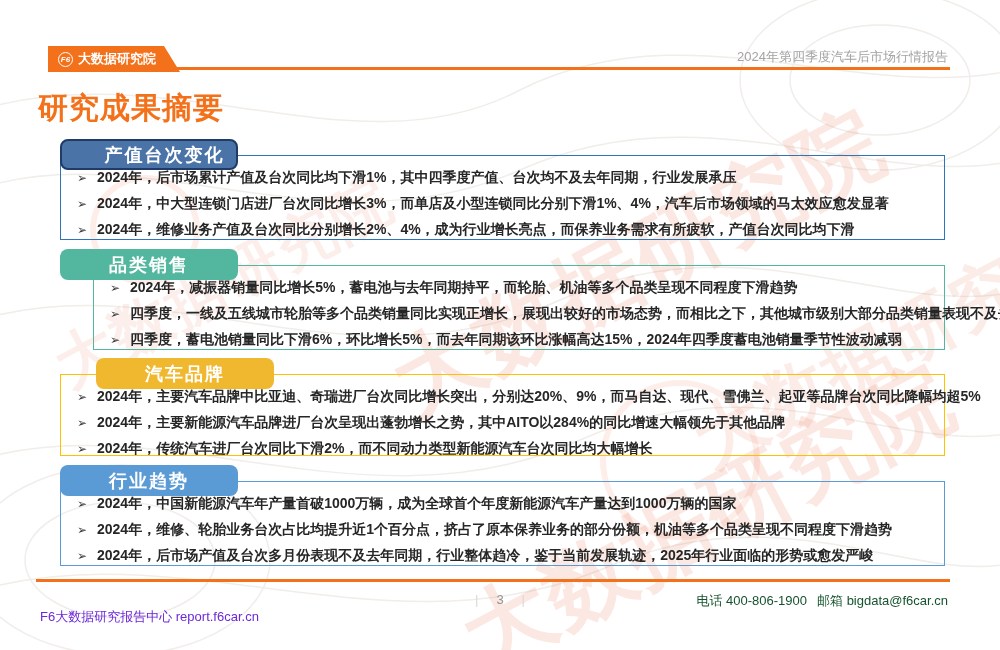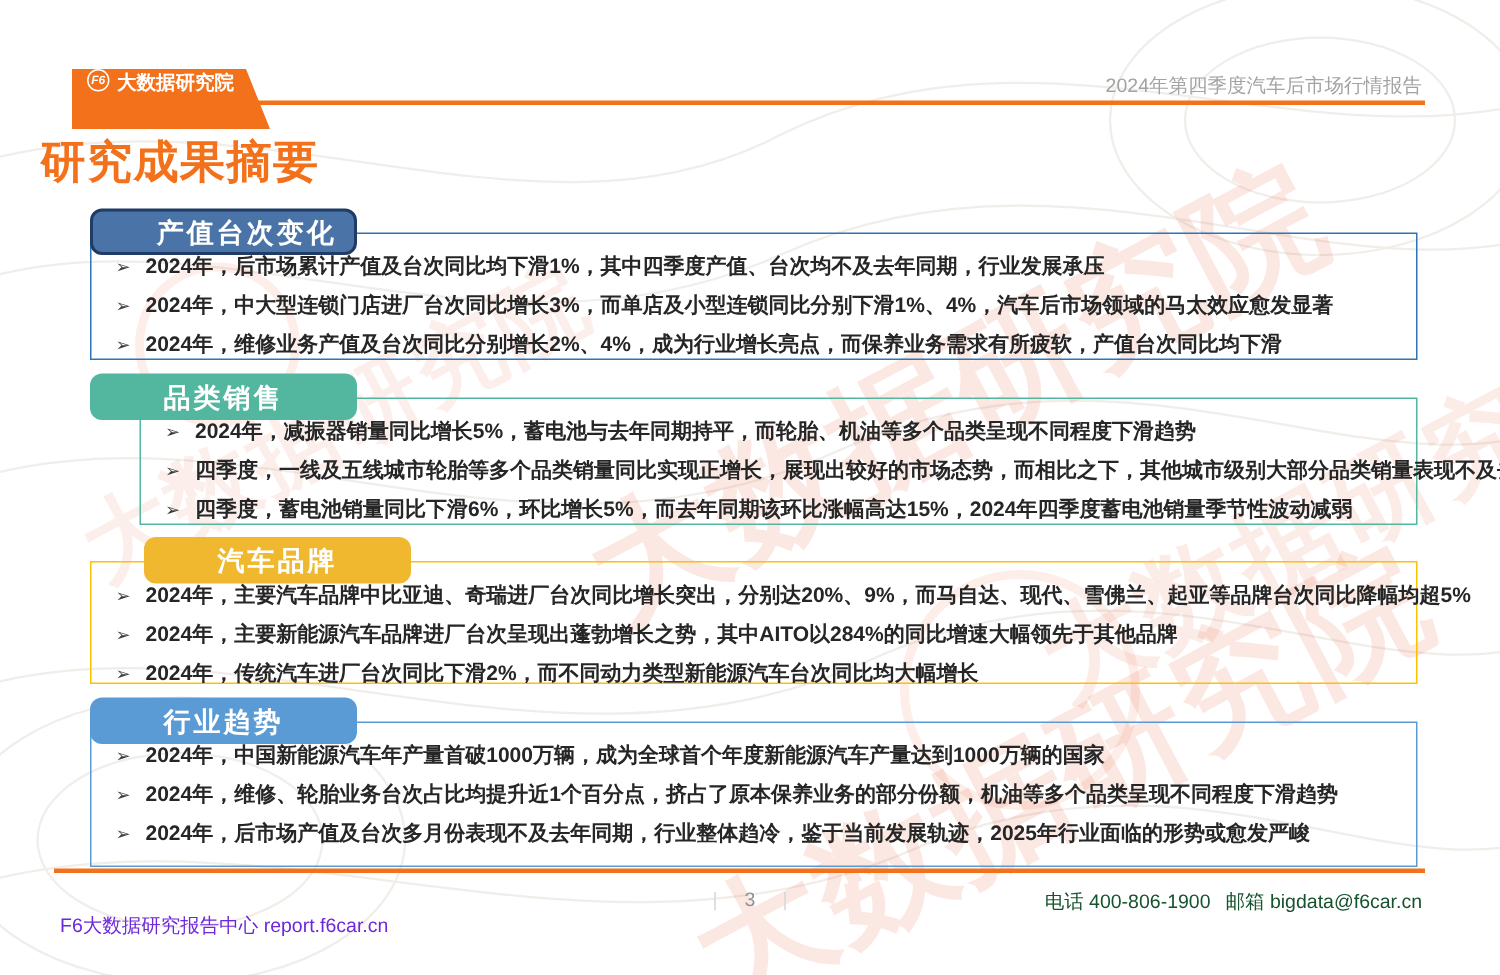--- a/index.html
+++ b/index.html
@@ -23,52 +23,52 @@
   .wm-c { left:470px; top:585px; font-size:88px; }
   .wm-d { left:700px; top:400px; font-size:70px; opacity:0.10; }
   .wm-ring { position:absolute; border:6px solid rgba(232,84,44,0.10); border-radius:50%; }
   .ring1 { width:160px; height:160px; left:600px; top:380px; }
   .ring2 { width:110px; height:110px; left:90px;  top:175px; }
   
   .content { position:absolute; inset:0; z-index:2; }
   
   .top-rule { position:absolute; left:48px; right:50px; top:67px; height:3px; background:#f3711a; }
   .logo-box {
-    position:absolute; left:48px; top:46px; height:40px;
-    background:#f3711a; color:#fff; display:flex; align-items:flex-start;
+    position:absolute; left:48px; top:46px; height:26px;
+    background:#f3711a; color:#fff; display:flex; align-items:center;
     padding:0 24px 0 10px; font-size:13px; font-weight:bold;
     clip-path: polygon(0 0, calc(100% - 16px) 0, 100% 100%, 0 100%);
   }
   .logo-ring {
     width:15px; height:15px; border:1.5px solid #fff; border-radius:50%;
     display:inline-flex; align-items:center; justify-content:center;
     font-size:8px; font-style:italic; font-weight:bold; margin-right:5px; flex:0 0 auto;
   }
   .header-title { position:absolute; right:52px; top:48px; font-size:13px; color:#a3a3a3; }
   
-  .page-title { position:absolute; left:27px; top:88px; font-size:30px; font-weight:600; color:#f3711a; letter-spacing:1px; }
+  .page-title { position:absolute; left:38px; top:88px; font-size:30px; font-weight:600; color:#f3711a; letter-spacing:1px; }
   
   .sec { position:absolute; left:60px; right:55px; }
   .sec .box { position:relative; width:100%; height:100%; background:transparent; border-style:solid; border-width:1.5px; }
   .badge {
     position:absolute; left:0; top:-16px; width:178px; height:31px;
     border-radius:8px; color:#fff; font-size:18px; font-weight:bold;
     display:flex; align-items:center; justify-content:center; letter-spacing:2px;
     z-index:3;
   }
   .sec1 { top:155px; height:85px; }
   .sec1 .box { border-color:#2e75b6; }
   .sec1 .badge { background:#4a73a8; border:2px solid #1f3b66;padding-left:31px; }
   .sec2 { top:265px; height:85px;padding-left:33px; }
   .sec2 .box { border-color:#52b79e; }
   .sec2 .badge { background:#52b79e; }
   .sec3 { top:374px; height:82px; }
   .sec3 .box { border-color:#ffc000; }
   .sec3 .badge { background:#efb82e;margin-left:36px; }
-  .sec4 { top:481px; height:97px; }
+  .sec4 { top:481px; height:85px; }
   .sec4 .box { border-color:#5b9bd5; }
   .sec4 .badge { background:#5b9bd5; }
   .bullets { padding:9px 14px 0 16px; }
   .bullet { display:flex; align-items:center; height:26px; font-size:14px; font-weight:600; color:#262626; white-space:nowrap; }
   .marker { flex:0 0 20px; font-size:12px; font-weight:400; color:#3a3a3a; }
   
   .footer-rule { position:absolute; left:36px; right:50px; top:579px; height:3px; background:#f3711a; }
   .footer-left  { position:absolute; left:40px;  top:608px; font-size:13px; color:#6d28d9; }
   .footer-center{ position:absolute; left:0; right:0; top:592px; text-align:center; font-size:13px; color:#929292; }
   .footer-center .sep { color:#d8d8d8; margin:0 18px; }

